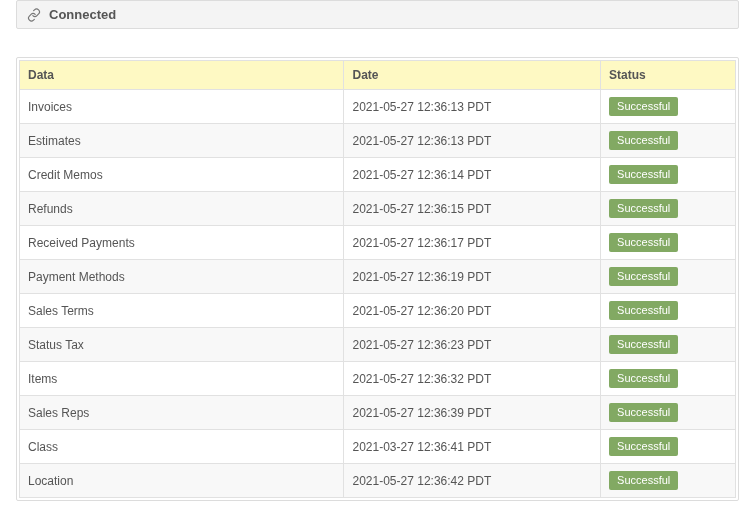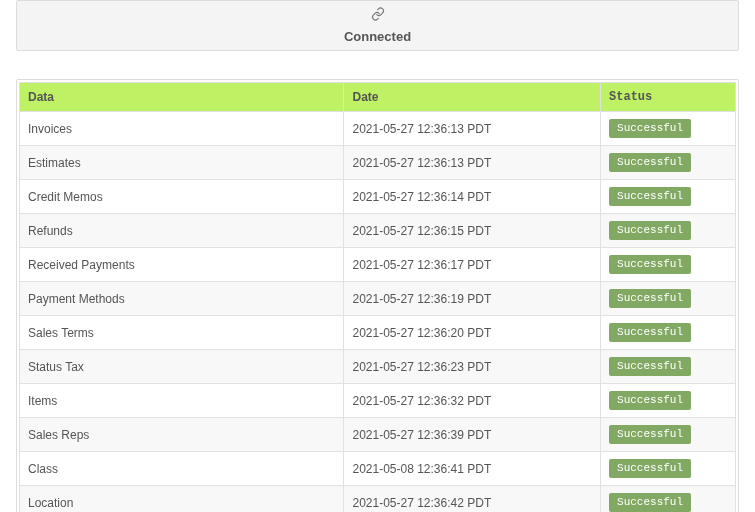--- a/index.html
+++ b/index.html
@@ -18,21 +18,20 @@
     border: 1px solid #dcdcdc;
     background: #f4f4f4;
     font-size: 13px;
     font-weight: 700;
     color: #555;
     padding: 6px 10px;
     display: flex;
     align-items: center;
     gap: 8px;
     border-radius: 2px;
-    flex-direction: column;
   }
   .link-icon {
     width: 14px;
     height: 14px;
     color: #777;
     display: inline-flex;
     align-items: center;
     justify-content: center;
   }
   .table-wrap {
@@ -49,34 +48,34 @@
     color: #555;
   }
   th, td {
     padding: 7px 8px;
     border: 1px solid #e1e1e1;
     text-align: left;
     vertical-align: middle;
     line-height: 1.2;
   }
   thead th {
-    background: #bef264;
+    background: #fef9c3;
     font-weight: 700;
     color: #555;
     font-size: 12px;
   }
   tbody tr:nth-child(even) td {
     background: #f8f8f8;
   }
   tbody tr:nth-child(odd) td {
     background: #ffffff;
   }
   .col-data   { width: 325px; }
   .col-date   { width: 257px; }
-  .col-status { width: 135px; font-family: Liberation Mono, monospace; }
+  .col-status { width: 135px; }
   .badge {
     display: inline-block;
     background: #82a963;
     color: #ffffff;
     font-size: 11px;
     line-height: 1;
     padding: 4px 8px;
     border-radius: 2px;
     font-weight: 400;
   }
@@ -151,21 +150,21 @@
             <td class="col-date">2021-05-27 12:36:32 PDT</td>
             <td class="col-status"><span class="badge" style="background: rgb(130, 169, 99);">Successful</span></td>
           </tr>
           <tr>
             <td class="col-data">Sales Reps</td>
             <td class="col-date">2021-05-27 12:36:39 PDT</td>
             <td class="col-status"><span class="badge" style="background: rgb(130, 169, 99);">Successful</span></td>
           </tr>
           <tr>
             <td class="col-data">Class</td>
-            <td class="col-date">2021-05-08 12:36:41 PDT</td>
+            <td class="col-date">2021-03-27 12:36:41 PDT</td>
             <td class="col-status"><span class="badge" style="background: rgb(130, 169, 99);">Successful</span></td>
           </tr>
           <tr>
             <td class="col-data">Location</td>
             <td class="col-date">2021-05-27 12:36:42 PDT</td>
             <td class="col-status"><span class="badge" style="background: rgb(130, 169, 99);">Successful</span></td>
           </tr>
         </tbody>
     </table>
   </div>

